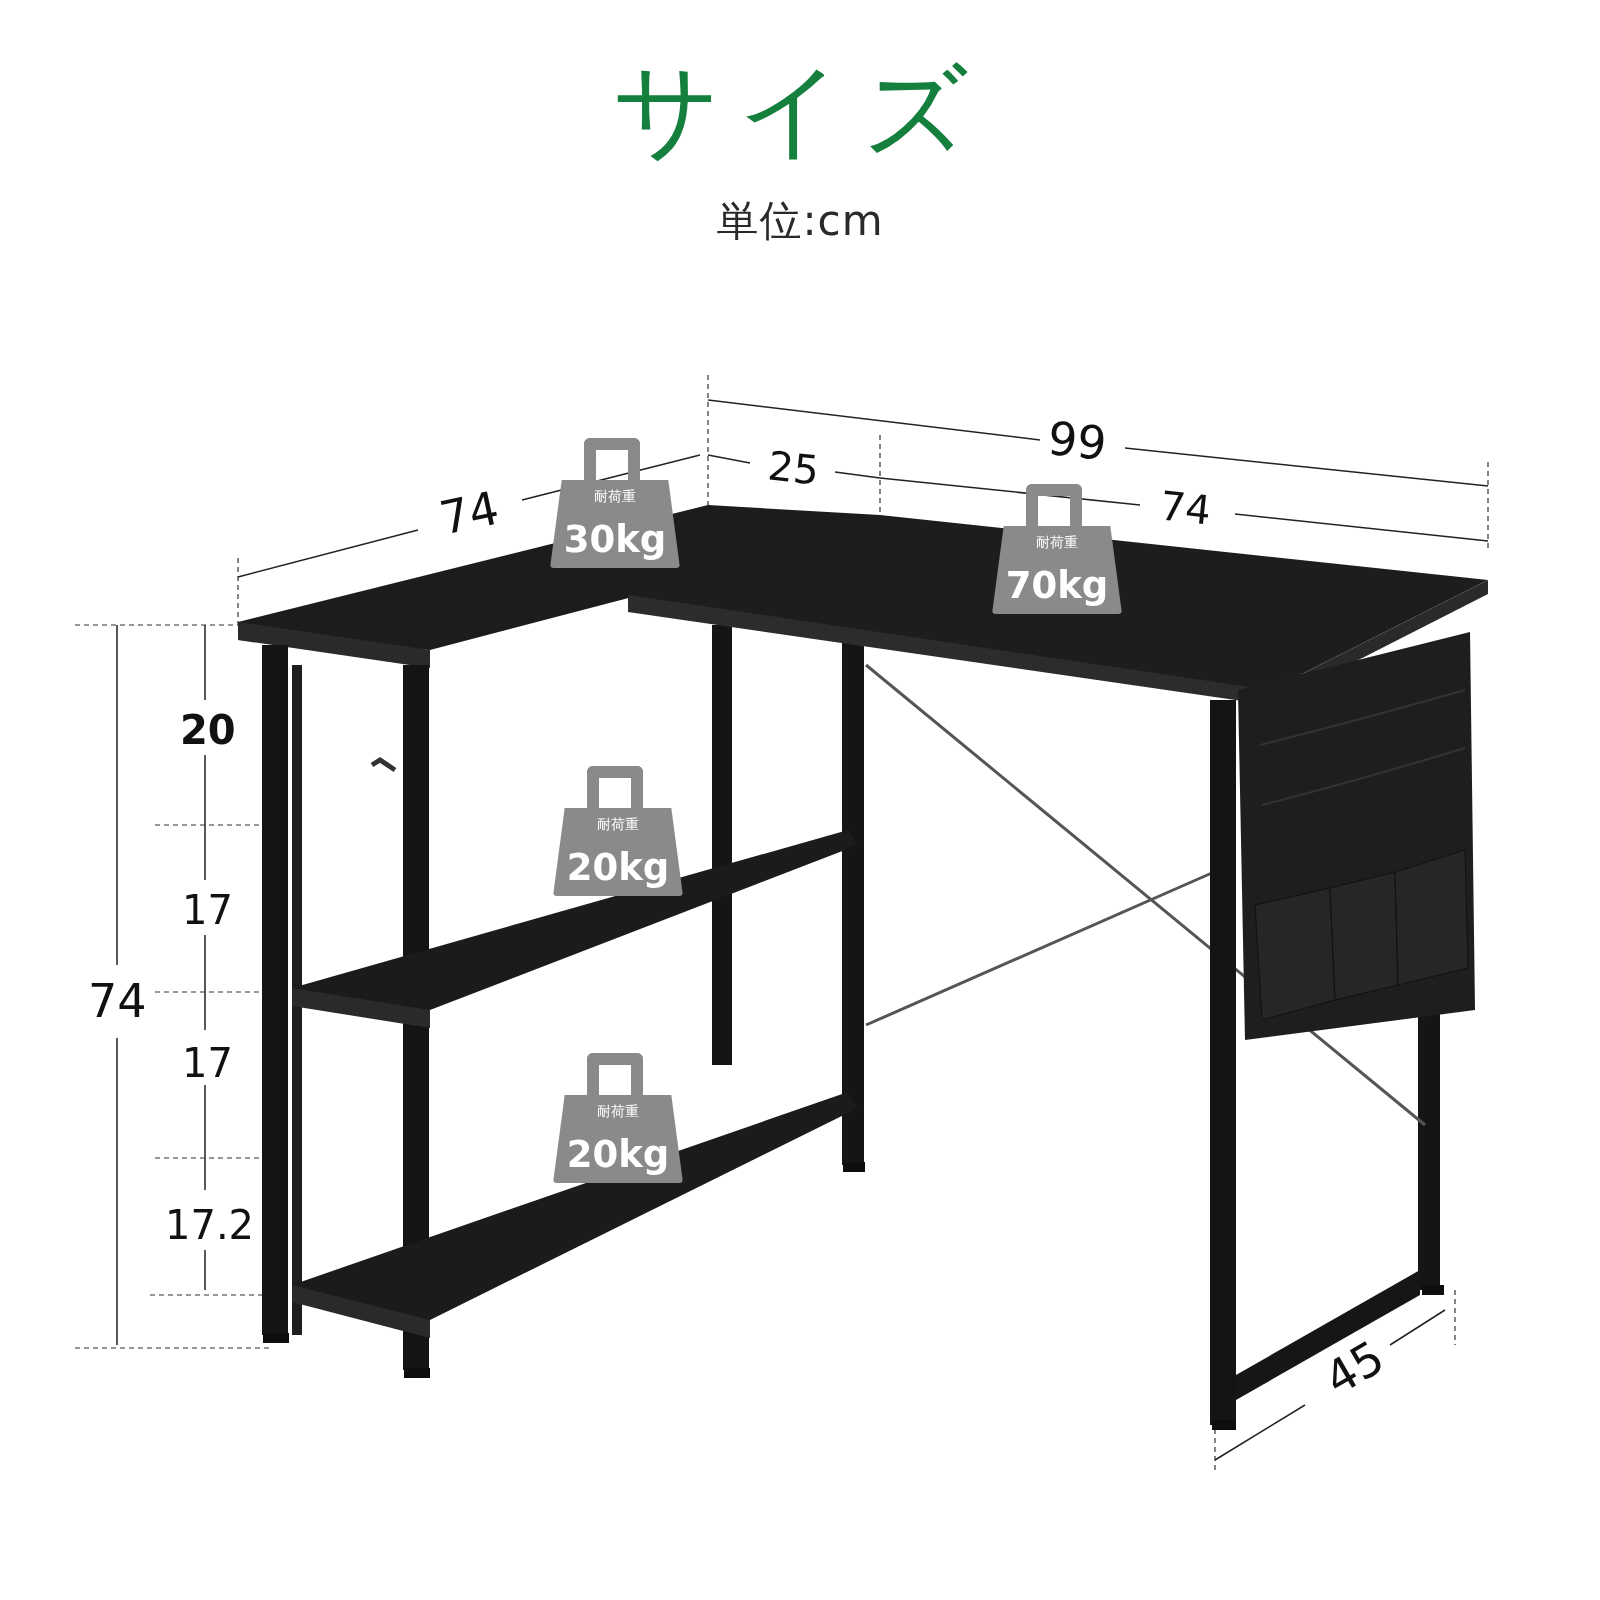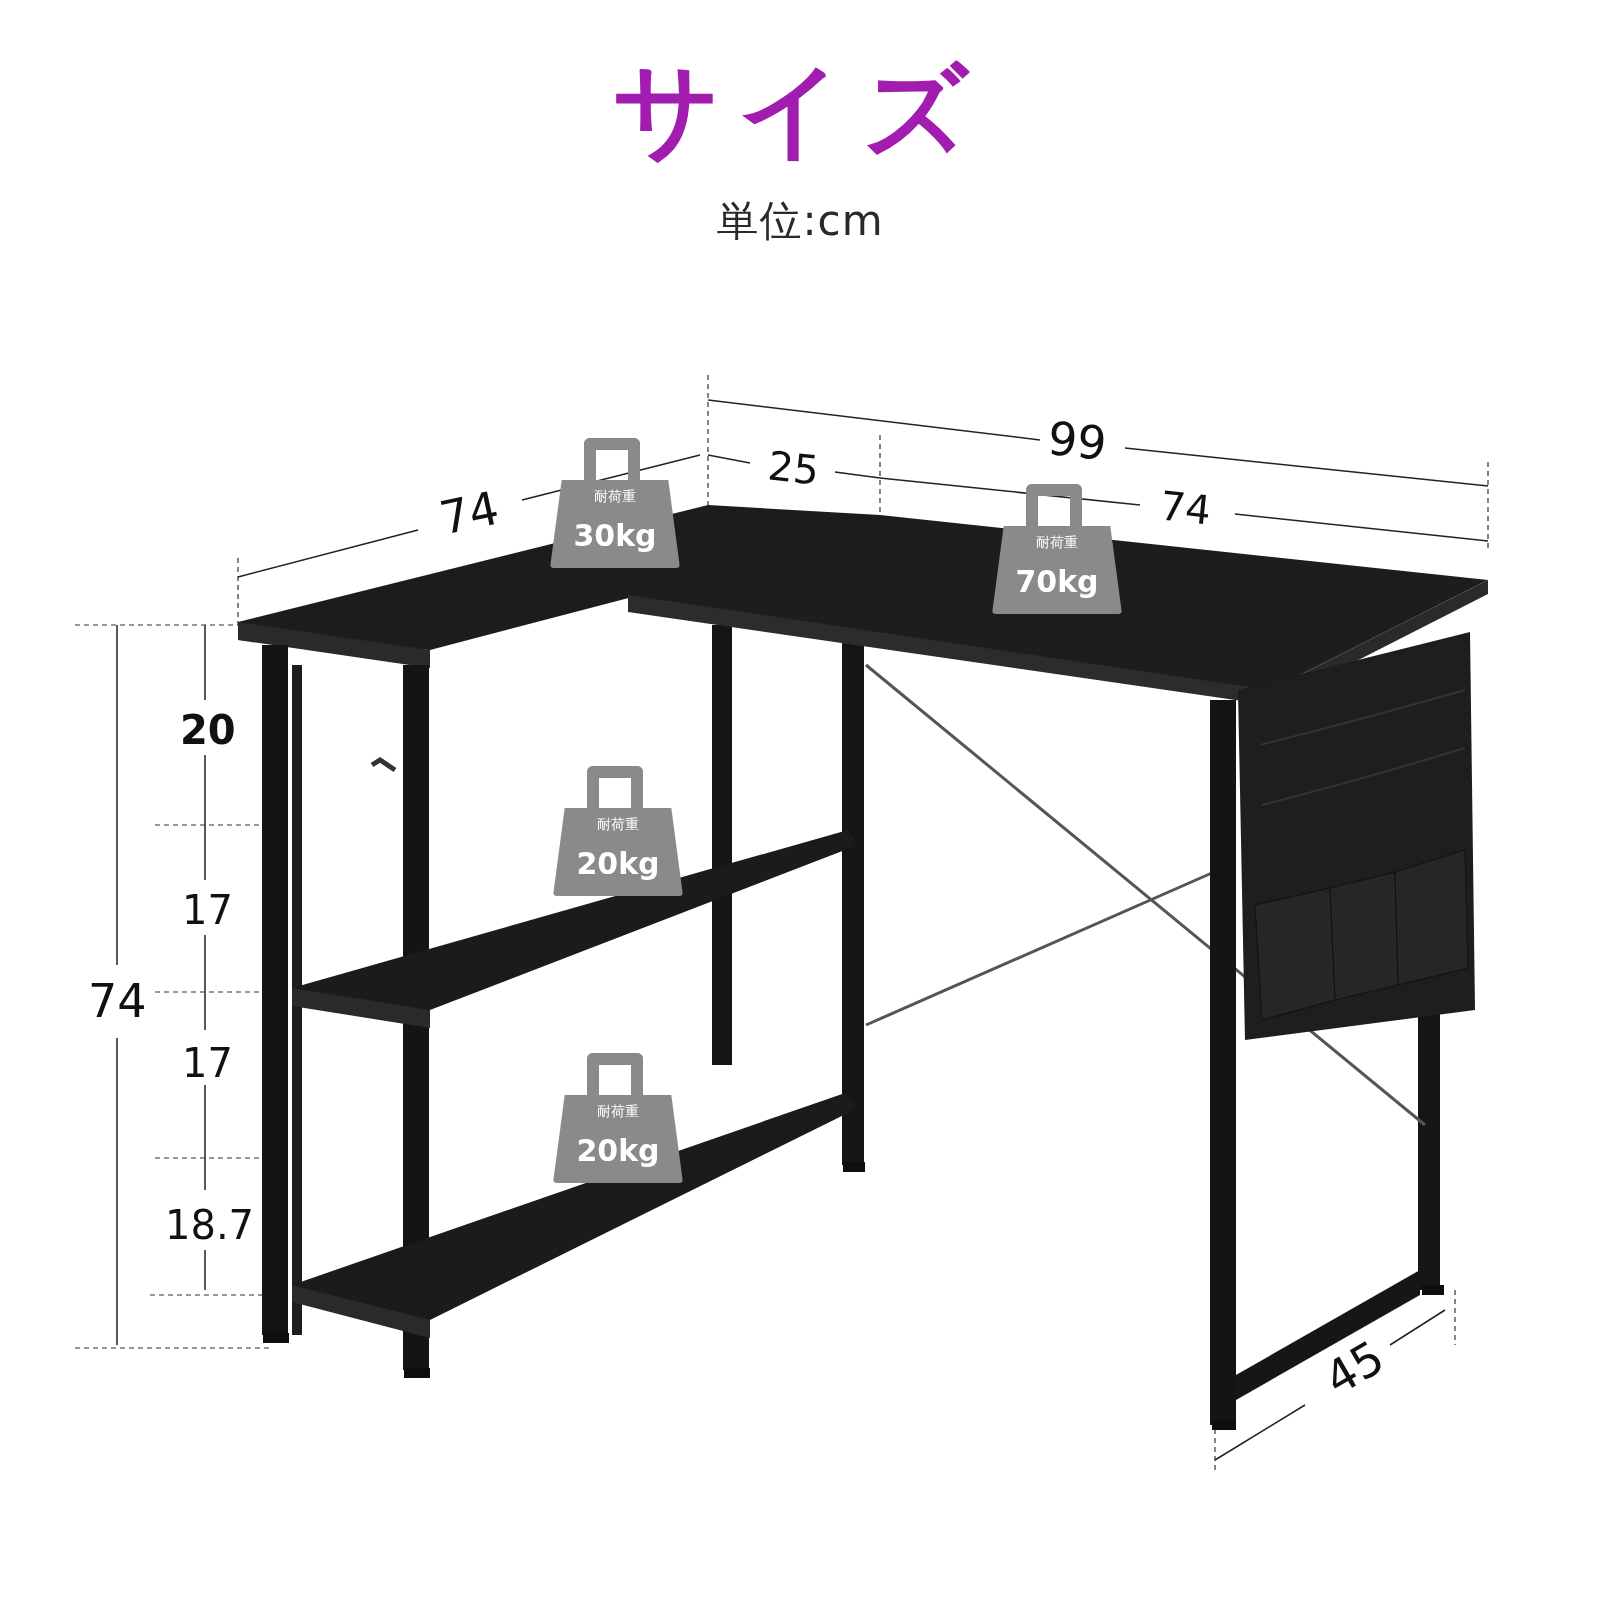--- a/index.html
+++ b/index.html
@@ -1,36 +1,36 @@
 <!DOCTYPE html>
 <html><head>
   <meta charset="utf-8">
   <style>
     html, body { margin: 0; padding: 0; background: #ffffff; }
     body { width: 1600px; height: 1600px; position: relative; overflow: hidden;
            font-family: "DejaVu Sans", "Liberation Sans", sans-serif; color: #1a1a1a; }
     .title { position: absolute; left: 0; right: 0; top: 58px; text-align: center;
-             font-size: 104px; font-weight: bold; letter-spacing: 18px; color: #a21caf; line-height: 1; }
+             font-size: 104px; font-weight: normal; letter-spacing: 18px; color: #15803d; line-height: 1; }
     .subtitle { position: absolute; left: 0; right: 0; top: 200px; text-align: center;
                 font-size: 42px; color: #2a2a2a; line-height: 1; letter-spacing: 1px; }
     svg.art { position: absolute; left: 0; top: 0; }
     .dim { position: absolute; font-family: "DejaVu Sans", sans-serif; color: #111;
            line-height: 1; white-space: nowrap; transform-origin: center center; }
     .dim.big { font-size: 46px; }
     .dim.med { font-size: 40px; }
     .weight { position: absolute; width: 130px; height: 130px; }
     .weight .handle { position: absolute; left: 34px; top: 0; width: 56px; height: 42px;
                       border: 12px solid #8a8a8a; border-bottom: none; border-radius: 6px 6px 0 0;
                       box-sizing: border-box; }
     .weight .body { position: absolute; left: 0; top: 42px; width: 130px; height: 88px;
                     background: #8a8a8a; clip-path: polygon(9% 0, 91% 0, 100% 100%, 0 100%);
                     border-radius: 4px; }
     .weight .lbl { position: absolute; left: 0; right: 0; text-align: center; color: #ffffff; }
     .weight .lbl.top { top: 50px; font-size: 14px; }
-    .weight .lbl.val { top: 80px; font-size: 30px; font-weight: bold; }
+    .weight .lbl.val { top: 80px; font-size: 37px; font-weight: bold; }
   </style>
 </head>
 <body>
 
 <div class="title">サイズ</div>
 <div class="subtitle">単位:cm</div>
 
 <svg class="art" width="1600" height="1600" viewBox="0 0 1600 1600">
 
   <g stroke="#222" stroke-width="1.5" fill="none">
@@ -121,21 +121,21 @@
 </svg>
 
 <div class="dim big" style="left:1048px; top:418px; transform:rotate(6deg);">99</div>
 <div class="dim med" style="left:768px; top:448px; transform:rotate(6deg);">25</div>
 <div class="dim med" style="left:1160px; top:488px; transform:rotate(6deg);">74</div>
 <div class="dim big" style="left:440px; top:490px; transform:rotate(-12deg);">74</div>
 <div class="dim big" style="left:88px; top:978px;">74</div>
 <div class="dim med" style="left:180px; top:710px;font-weight:bold;">20</div>
 <div class="dim med" style="left:182px; top:890px;">17</div>
 <div class="dim med" style="left:182px; top:1043px;">17</div>
-<div class="dim med" style="left:165px; top:1205px;">18.7</div>
+<div class="dim med" style="left:165px; top:1205px;">17.2</div>
 <div class="dim big" style="left:1325px; top:1345px; transform:rotate(-30deg);">45</div>
 
 <div class="weight" style="left:550px; top:438px;">
   <div class="handle"></div>
   <div class="body"></div>
   <div class="lbl top">耐荷重</div>
   <div class="lbl val">30kg</div>
 </div>
 <div class="weight" style="left:992px; top:484px;">
   <div class="handle"></div>

